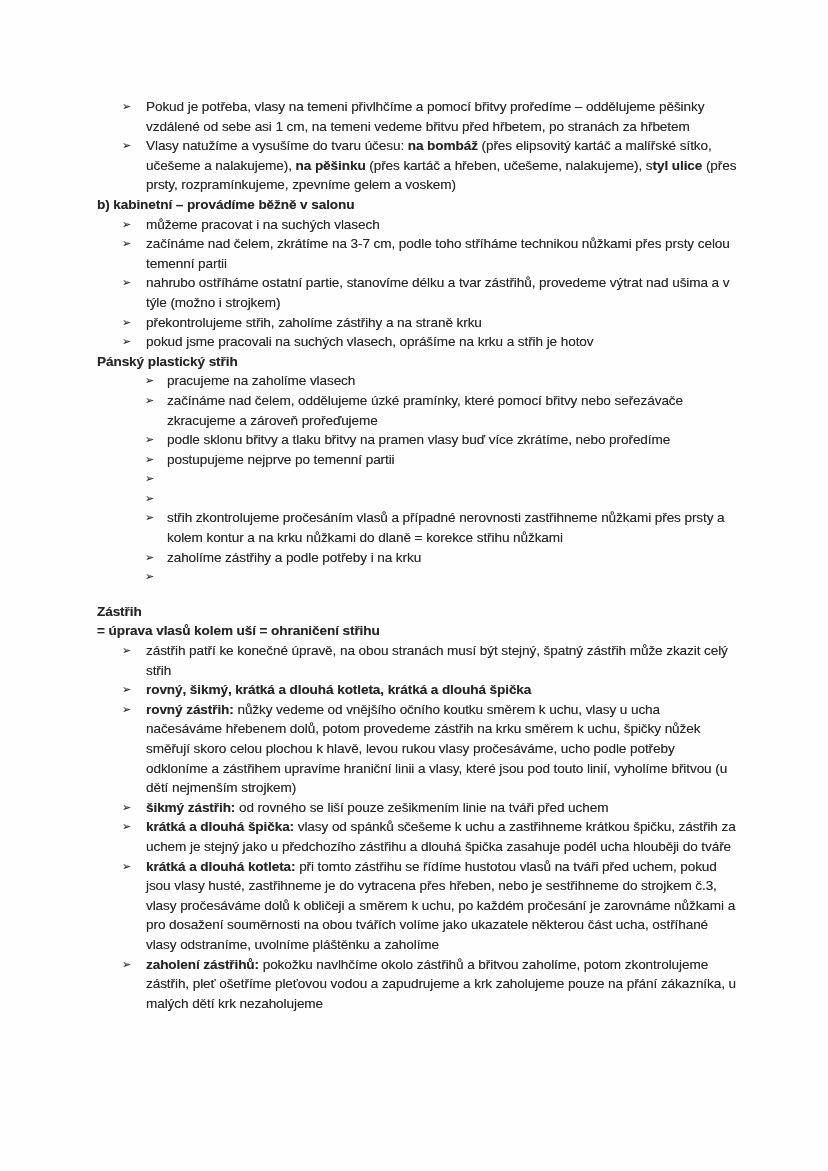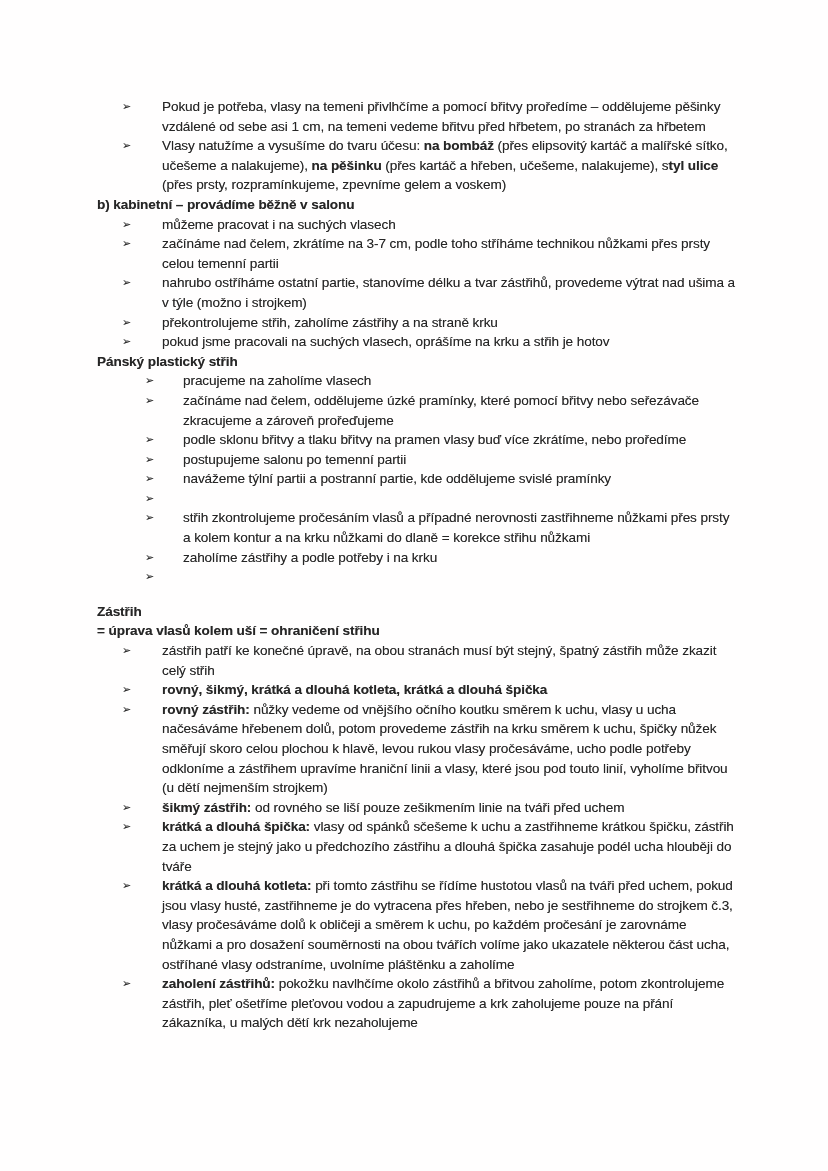--- a/index.html
+++ b/index.html
@@ -31,21 +31,21 @@
   .bullet .marker {
     font-family: "DejaVu Sans", sans-serif;
     font-size: 11px;
     line-height: 19.6px;
     color: #2b2b2b;
   }
   .bullet.lvl1 { padding-left: 25px; }
   .bullet.lvl1 .marker { flex: 0 0 24px; width: 24px; }
   .bullet.lvl2 { padding-left: 48px; }
   .bullet.lvl2 .marker { flex: 0 0 22px; width: 22px; }
-  .bullet .txt { flex: 1 1 auto; margin-left: 16px; }
+  .bullet .txt { flex: 1 1 auto; }
   .txt b, .heading b { font-weight: 700; }
   .spacer { height: 15px; }
 </style>
 </head>
 <body>
 
 <div class="page">
   <div class="content" id="content">
       <div class="bullet lvl1">
         <span class="marker">➢</span>
@@ -84,25 +84,24 @@
       <div class="bullet lvl2">
         <span class="marker">➢</span>
         <span class="txt"><span>začínáme nad čelem, oddělujeme úzké pramínky, které pomocí břitvy nebo seřezávače zkracujeme a zároveň prořeďujeme</span></span>
       </div>
       <div class="bullet lvl2">
         <span class="marker">➢</span>
         <span class="txt"><span>podle sklonu břitvy a tlaku břitvy na pramen vlasy buď více zkrátíme, nebo proředíme</span></span>
       </div>
       <div class="bullet lvl2">
         <span class="marker">➢</span>
-        <span class="txt"><span>postupujeme salonu po temenní partii</span></span>
+        <span class="txt"><span>postupujeme nejprve po temenní partii</span></span>
       </div>
       <div class="bullet lvl2">
         <span class="marker">➢</span>
-        <span class="txt"><span>navážeme týlní partii a postranní partie, kde oddělujeme svislé pramínky</span></span>
       </div>
       <div class="bullet lvl2">
         <span class="marker">➢</span>
       </div>
       <div class="bullet lvl2">
         <span class="marker">➢</span>
         <span class="txt"><span>střih zkontrolujeme pročesáním vlasů a případné nerovnosti zastřihneme nůžkami přes prsty a kolem kontur a na krku nůžkami do dlaně = korekce střihu nůžkami</span></span>
       </div>
       <div class="bullet lvl2">
         <span class="marker">➢</span>

